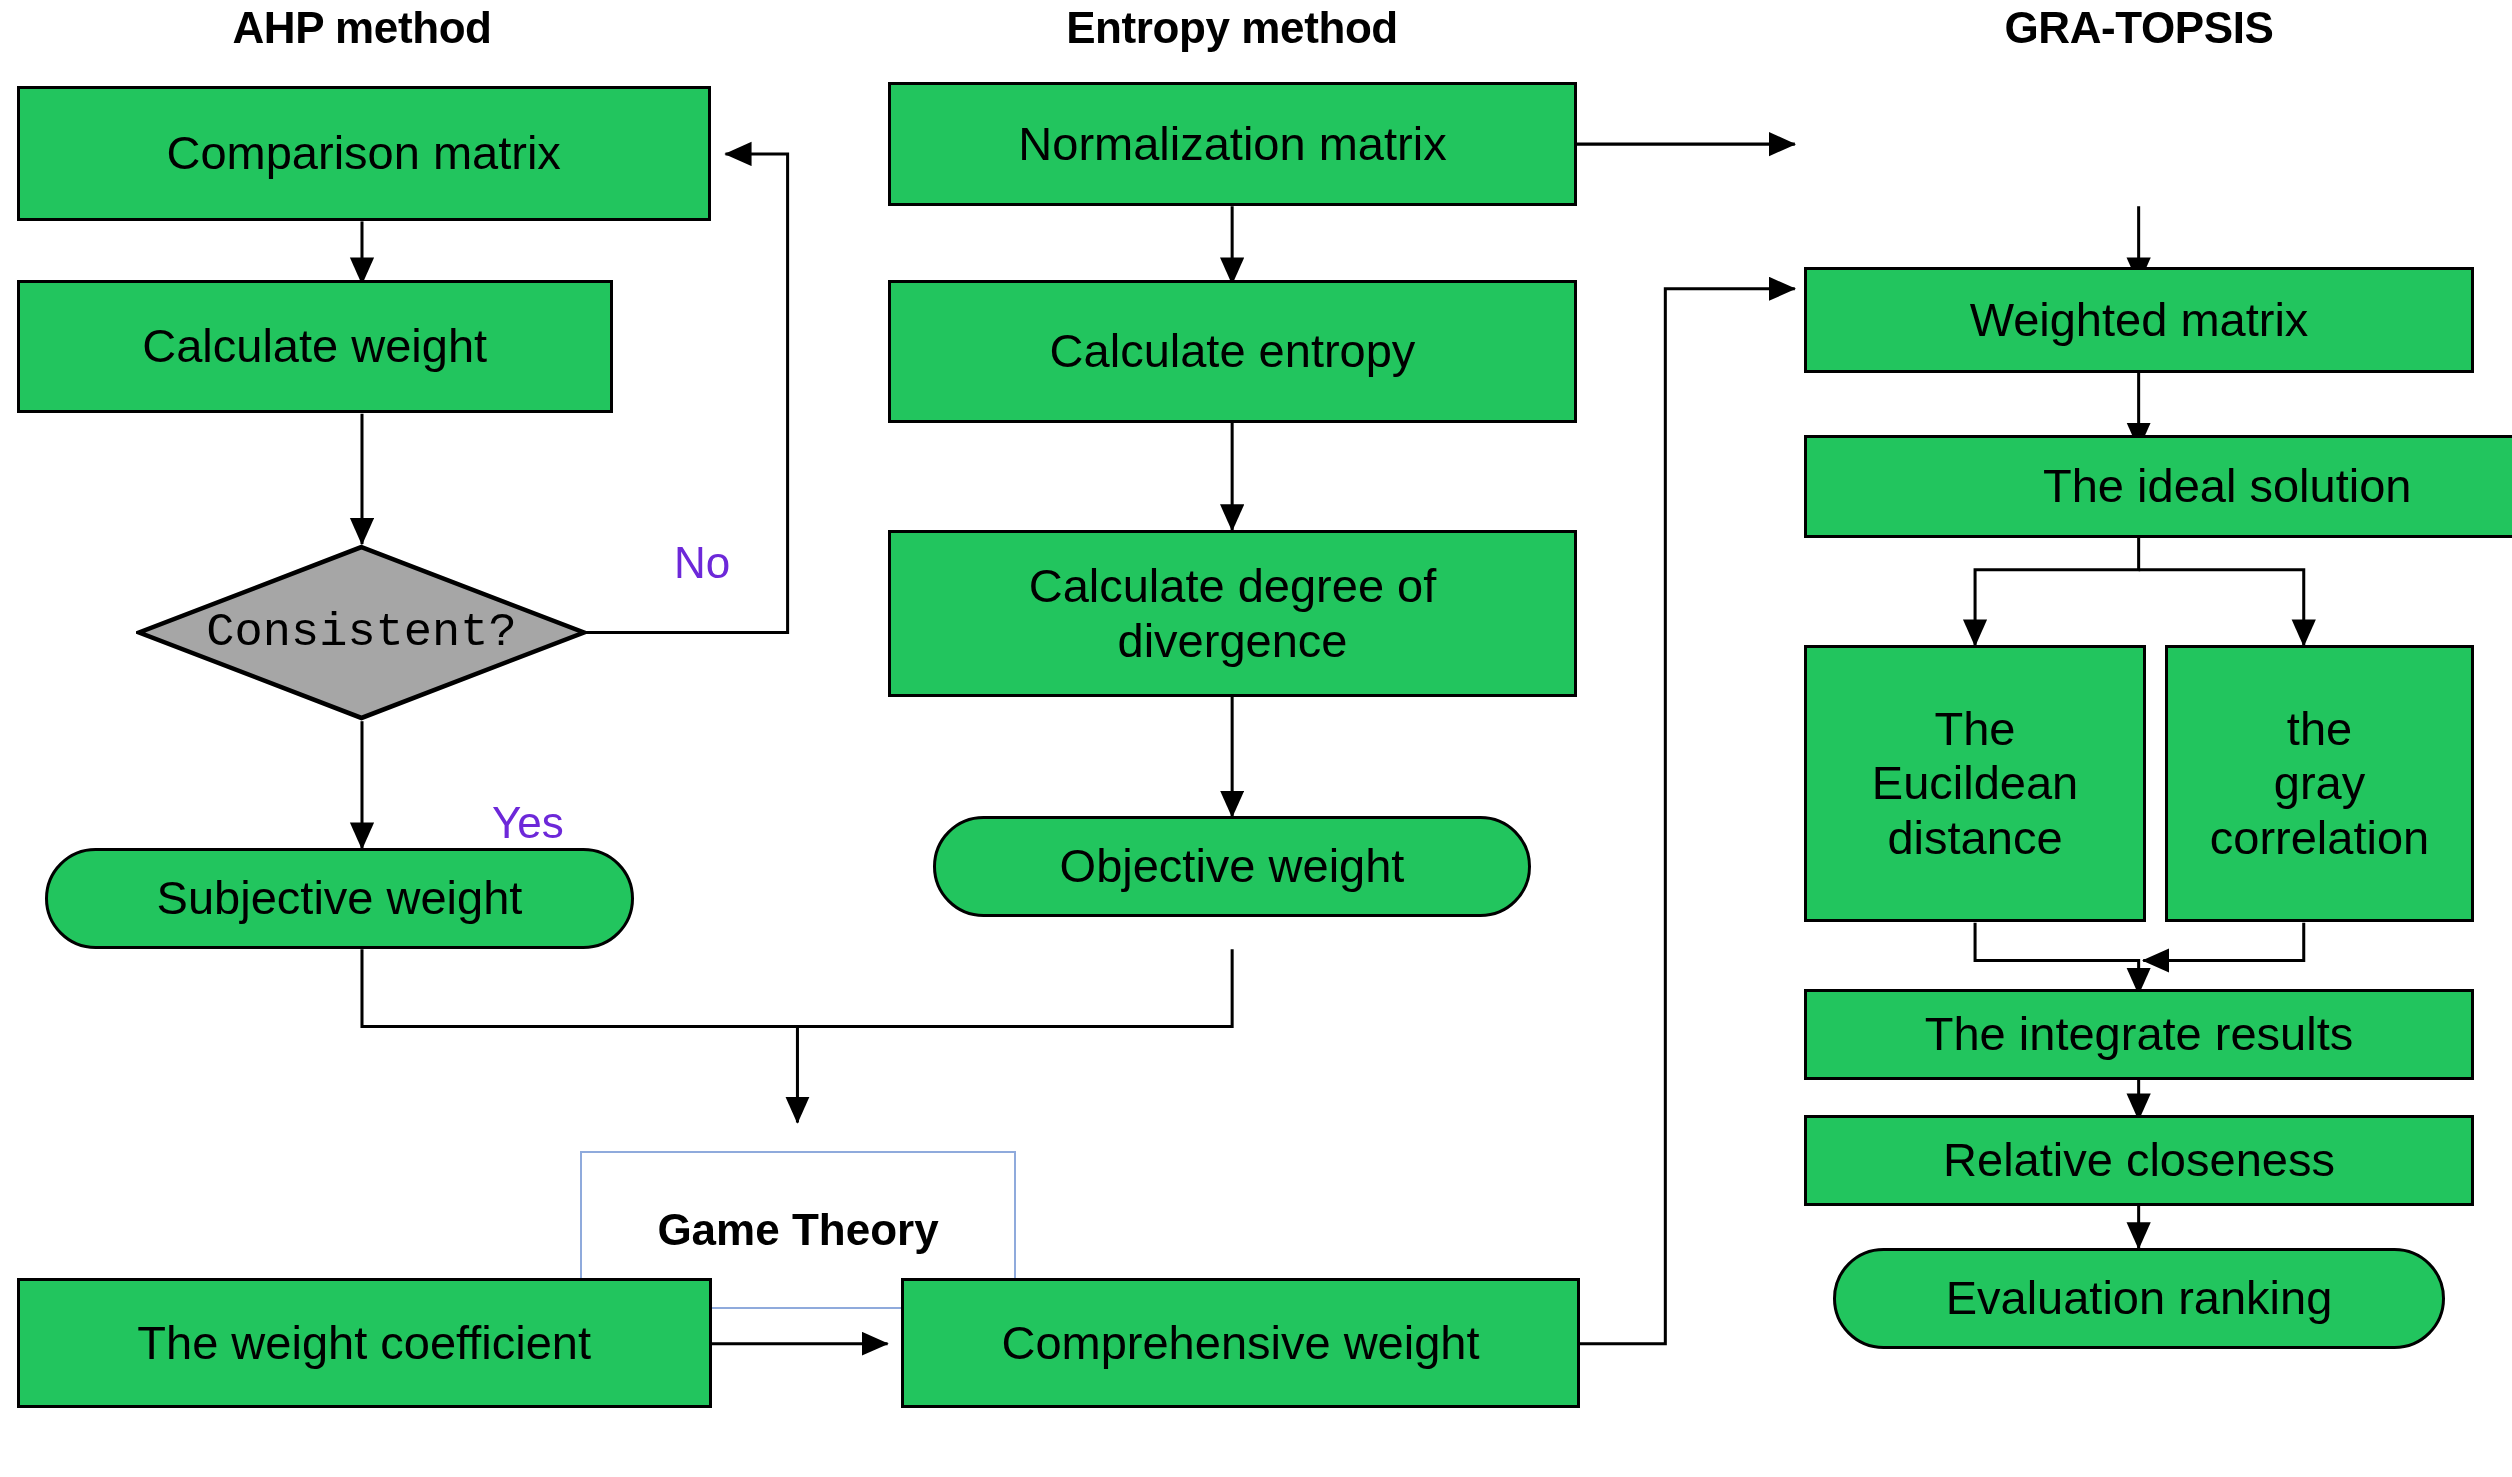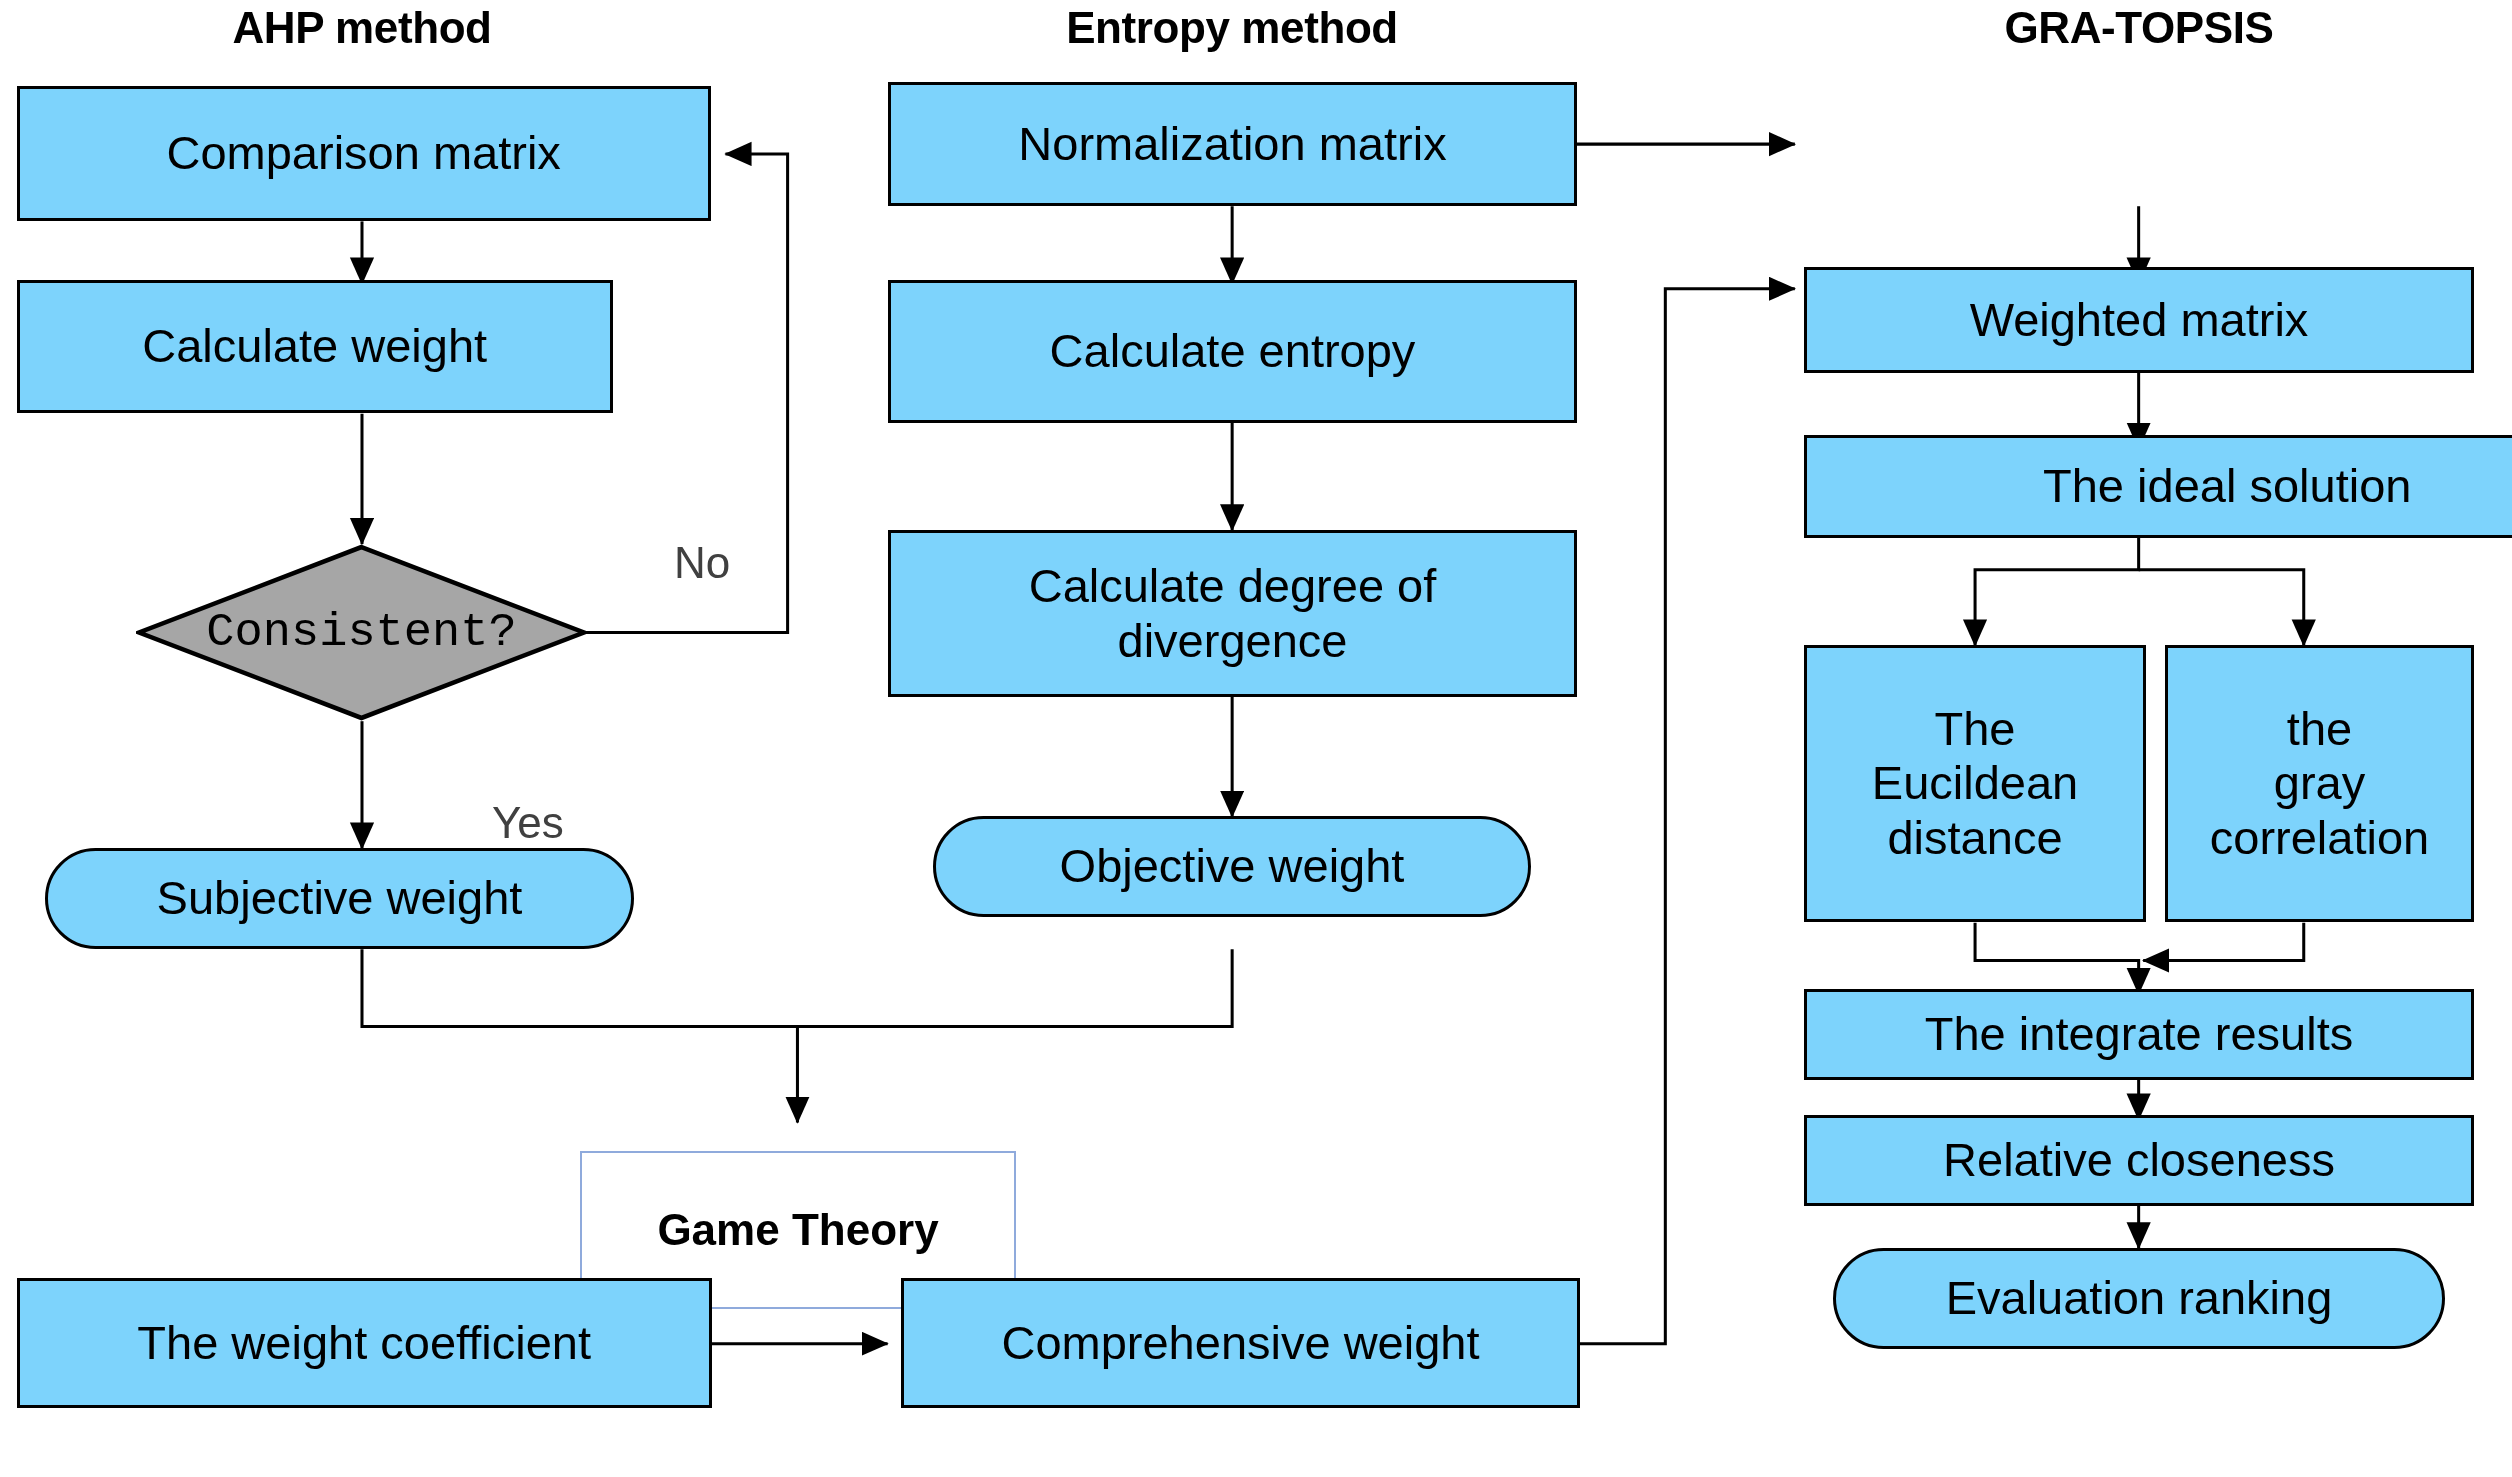--- a/index.html
+++ b/index.html
@@ -31,21 +31,21 @@
     font-weight: bold;
     font-size: 44px;
     color: #000000;
     text-align: center;
     white-space: nowrap;
     letter-spacing: -0.4px;
   }
   .node {
     position: absolute;
     box-sizing: border-box;
-    background: #7dd3fc;
+    background: #22c55e;
     border: 3.8px solid #000000;
     display: flex;
     align-items: center;
     justify-content: center;
     text-align: center;
     color: #000000;
     font-family: "Liberation Sans", sans-serif;
     font-size: 47px;
     line-height: 1.08;
     padding: 0 7.6px;
@@ -69,21 +69,21 @@
     color: #000000;
     font-family: "Liberation Sans", sans-serif;
     font-weight: bold;
     font-size: 44px;
     margin-top: 29px;
   }
   .edge-label {
     position: absolute;
     font-family: "Liberation Sans", sans-serif;
     font-size: 44px;
-    color: #404040;
+    color: #6d28d9;
     white-space: nowrap;
     text-align: center;
   }
 </style>
 </head>
 <body>
 
 <div id="canvas">
 
   <svg class="flow" viewBox="0 0 3317 1951" xmlns="http://www.w3.org/2000/svg">

